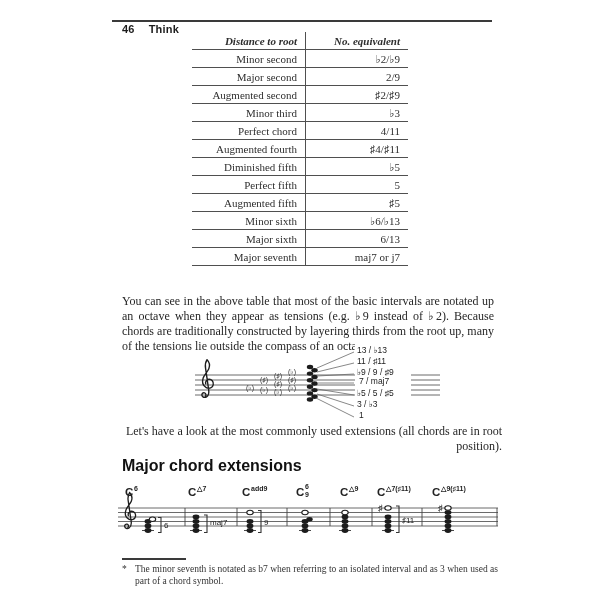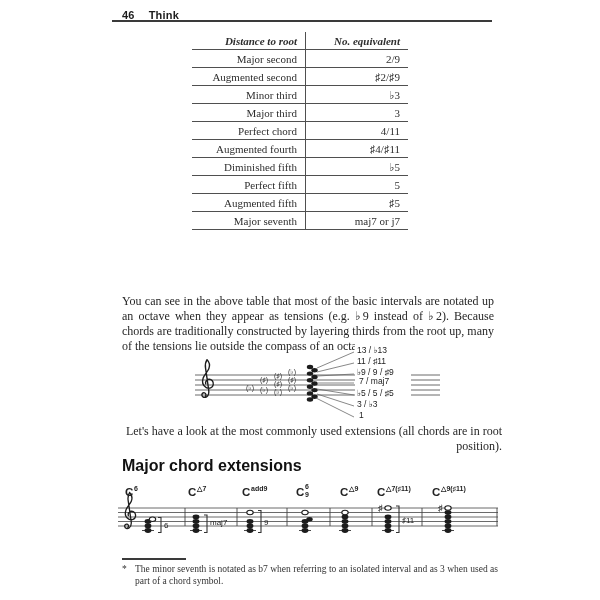--- a/index.html
+++ b/index.html
@@ -1,21 +1,21 @@
 <!DOCTYPE html>
 <html><head>
 <meta charset="utf-8">
 <style>
   html,body{margin:0;padding:0;background:#ffffff;width:600px;height:600px;overflow:hidden;}
   .page{position:relative;width:600px;height:600px;background:#ffffff;
         font-family:"Liberation Serif",serif;color:#2a2a2a;}
   .abs{position:absolute;}
 
   
-  .runhead{left:122px;top:9px;font-family:"Liberation Sans",sans-serif;
+  .runhead{left:122px;top:23px;font-family:"Liberation Sans",sans-serif;
            font-weight:bold;font-size:11px;color:#1c1c1c;letter-spacing:.2px;}
   .runhead .num{margin-right:14px;}
   .head-rule{left:112px;top:20px;width:380px;height:2px;background:#3a3a3a;}
 
   
   .tblwrap{left:192px;top:32px;}
   table.itv{border-collapse:collapse;width:216px;}
   table.itv th,table.itv td{
       font-size:11px;line-height:11px;padding:3px 8px 2px 8px;
       border-bottom:1px solid #4f4f4f;text-align:right;font-weight:normal;
@@ -68,54 +68,62 @@
   <div class="abs head-rule"></div>
 
   <div class="abs tblwrap">
     <table class="itv">
       <tbody>
           <tr>
         <th class="c1">Distance to root</th>
         <th class="c2">No. equivalent</th>
       </tr>
       <tr>
+            <td class="c1">Minor second</td>
+            <td class="c2">♭2/♭9</td>
+          </tr>
+      <tr>
             <td class="c1">Major second</td>
             <td class="c2">2/9</td>
           </tr>
       <tr>
             <td class="c1">Augmented second</td>
             <td class="c2">♯2/♯9</td>
           </tr>
       <tr>
             <td class="c1">Minor third</td>
             <td class="c2">♭3</td>
           </tr>
       <tr>
-            <td class="c1">Major third</td>
-            <td class="c2">3</td>
-          </tr>
-      <tr>
             <td class="c1">Perfect chord</td>
             <td class="c2">4/11</td>
           </tr>
       <tr>
             <td class="c1">Augmented fourth</td>
             <td class="c2">♯4/♯11</td>
           </tr>
       <tr>
             <td class="c1">Diminished fifth</td>
             <td class="c2">♭5</td>
           </tr>
       <tr>
             <td class="c1">Perfect fifth</td>
             <td class="c2">5</td>
           </tr>
       <tr>
             <td class="c1">Augmented fifth</td>
             <td class="c2">♯5</td>
+          </tr>
+      <tr>
+            <td class="c1">Minor sixth</td>
+            <td class="c2">♭6/♭13</td>
+          </tr>
+      <tr>
+            <td class="c1">Major sixth</td>
+            <td class="c2">6/13</td>
           </tr>
       <tr>
             <td class="c1">Major seventh</td>
             <td class="c2">maj7 or j7</td>
           </tr>
     </tbody>
       </table>
   </div>
 
   <div class="abs para p1">You can see in the above table that most of the basic intervals are notated up an octave when they appear as tensions (e.g. ♭9 instead of ♭2). Because chords are traditionally constructed by layering thirds from the root up, many of the tensions lie outside the compass of an octave:</div>

